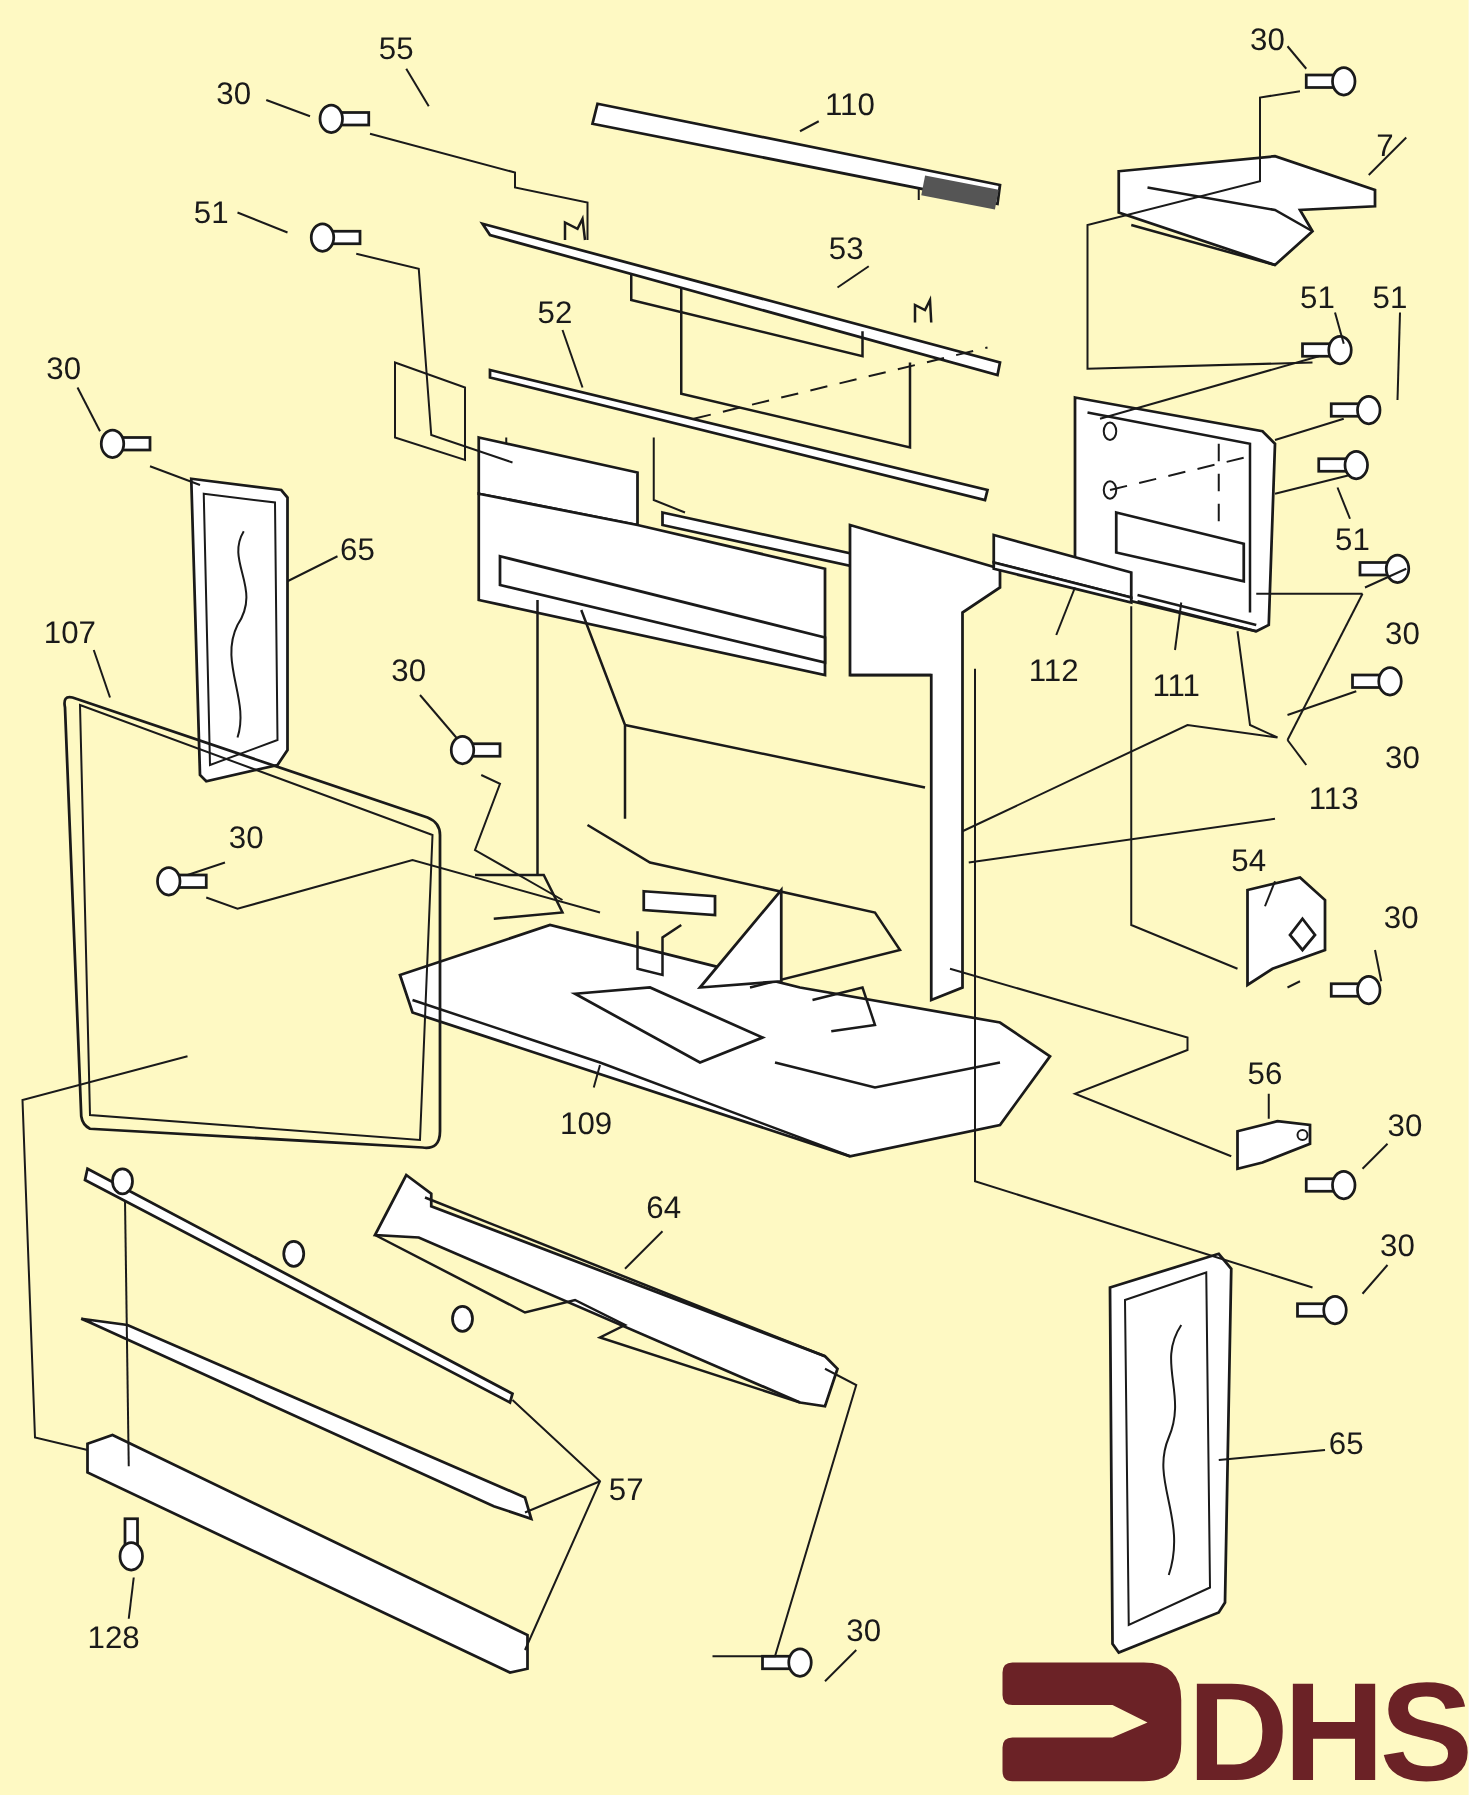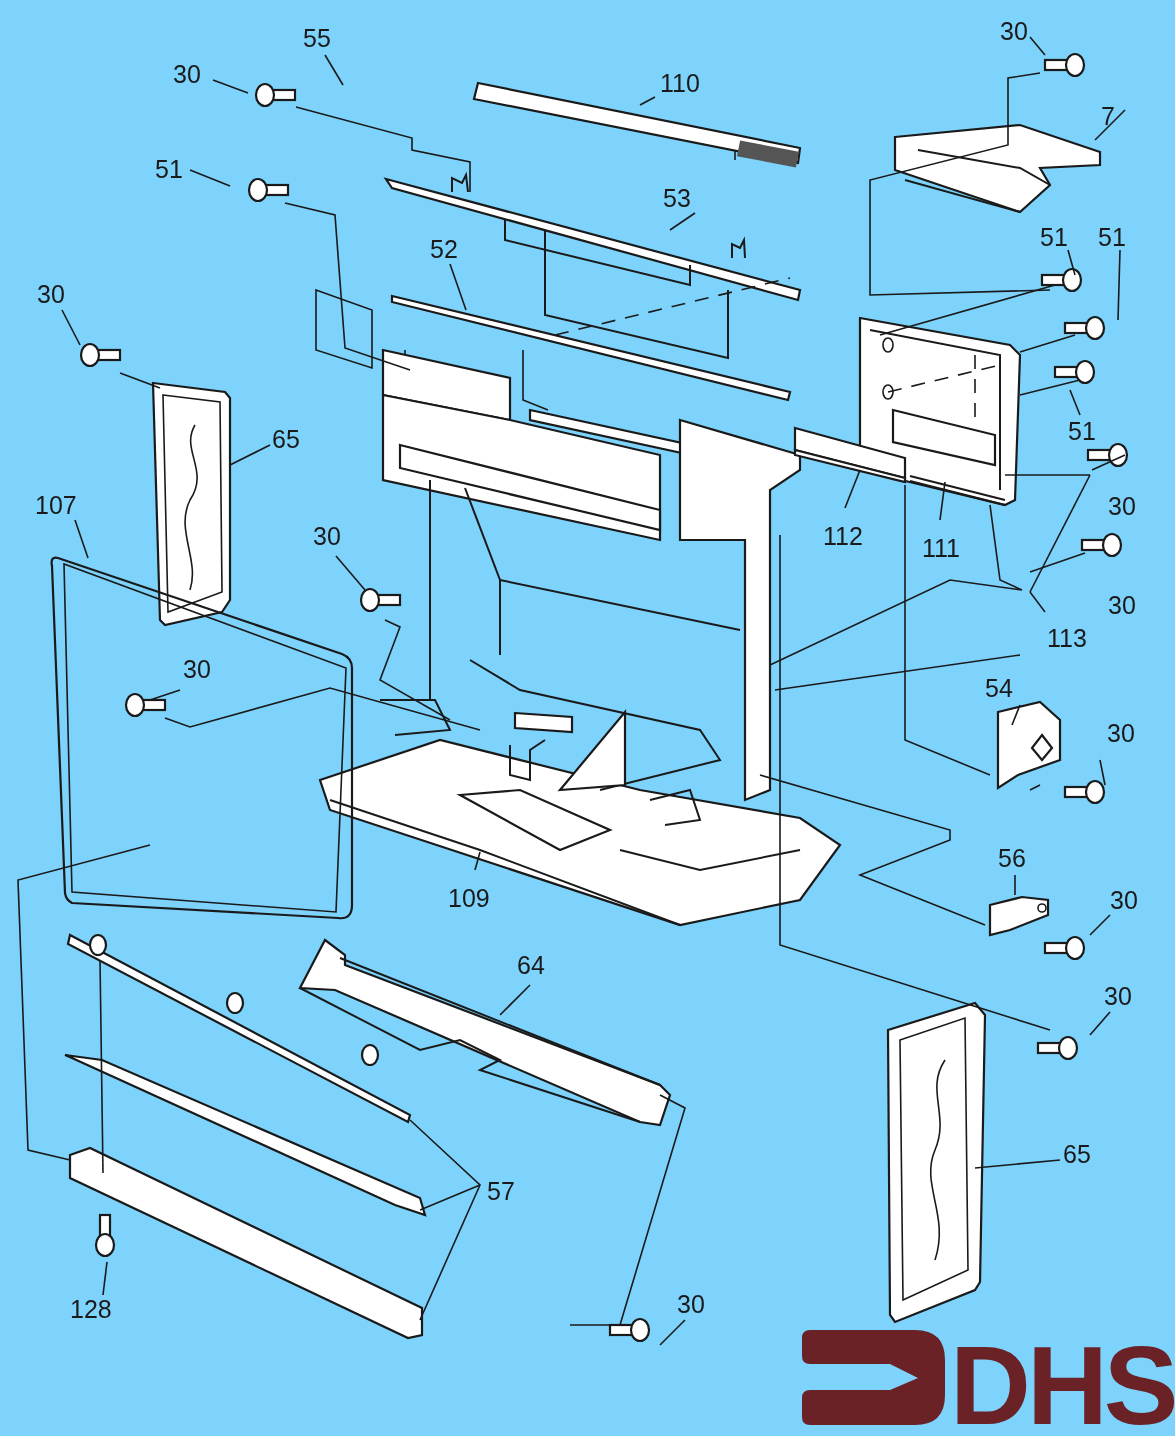--- a/index.html
+++ b/index.html
@@ -1,16 +1,16 @@
 <!DOCTYPE html>
 <html><head>
 <meta charset="utf-8">
 <style>
   html,body{margin:0;padding:0;background:#fbfbf9;}
-  #stage{position:relative;width:1175px;height:1436px;overflow:hidden;background:#7dd3fc;}
+  #stage{position:relative;width:1175px;height:1436px;overflow:hidden;background:#fef9c3;}
   svg{position:absolute;left:0;top:0;}
   .ln{stroke:#1a1a1a;stroke-width:2;fill:none;}
   .lt{stroke:#1a1a1a;stroke-width:1.6;fill:none;}
   .pt{stroke:#1a1a1a;stroke-width:2.2;fill:#ffffff;}
   .dash{stroke:#1a1a1a;stroke-width:1.6;fill:none;stroke-dasharray:14 10;}
   .lbl{font-family:"Liberation Sans",sans-serif;font-size:25px;fill:#1a1a1a;}
   .logo-text{font-family:"Liberation Sans",sans-serif;font-weight:bold;font-size:112px;fill:#6b2226;letter-spacing:-4px;}
 </style>
 </head>
 <body>

